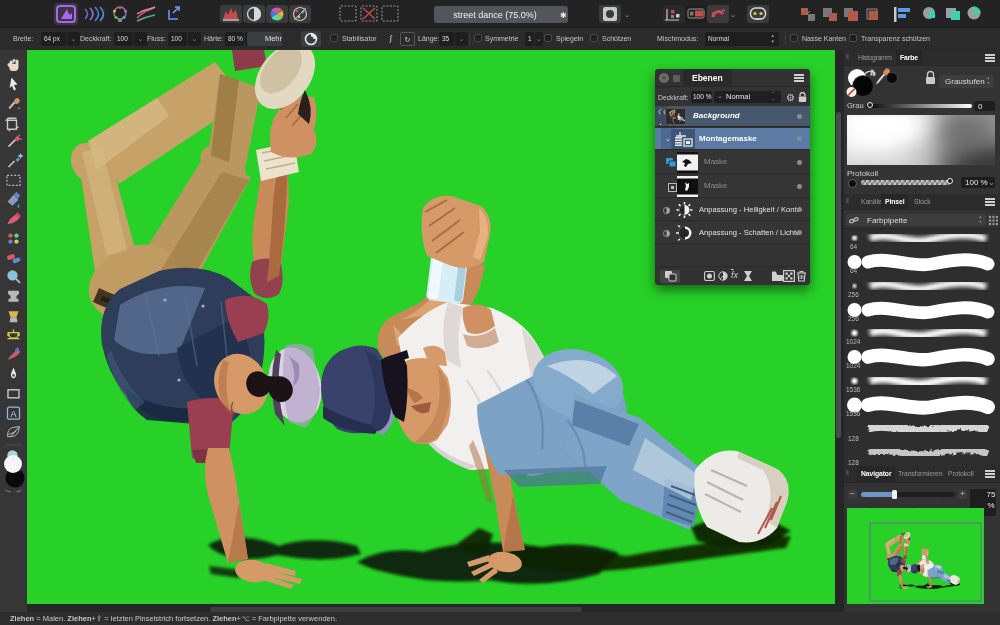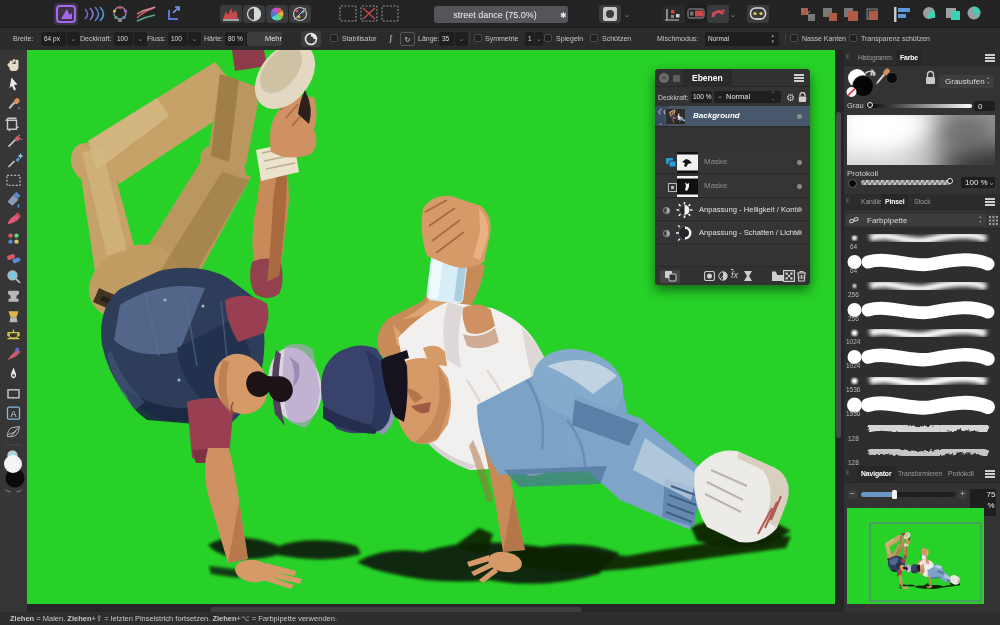--- a/index.html
+++ b/index.html
@@ -745,20 +745,40 @@
         <svg width="19" height="15" viewBox="0 0 19 15">
             <rect width="19" height="15" fill="#2c2c2c"></rect>
             <g transform="translate(2.2,0.8) scale(0.0245)">
               <use href="#scene"></use>
             </g>
           </svg>
       </div>
       <span class="ltext b" style="color:#fff;">Background</span>
       <span class="ldot"></span>
     </div>
+    <div class="lrow sel2" style="top:59px;height:22px;">
+      <div class="lgut2">
+          <span style="position:absolute;top:7px;left:4px;color:#e8ecf2;font-size:7px;">⌄</span>
+        </div>
+      <div class="lthumb" style="left:16px;top:1px;width:24px;height:20px;background:#3d5577;">
+        <svg width="24" height="20" viewBox="0 0 24 20">
+            <g stroke="#e8e8e8" stroke-width="1.3" fill="none">
+              <path d="M9,3 v4 M5,7 h10"></path>
+              <rect x="4" y="8" width="7" height="9" fill="#e8e8e8" stroke="none"></rect>
+              <rect x="13" y="10" width="8" height="7" fill="none"></rect>
+              <rect x="15" y="12" width="4" height="3" fill="#e8e8e8" stroke="none"></rect>
+            </g>
+            <g stroke="#24375a" stroke-width="0.8">
+              <path d="M4,10 h7 M4,12.5 h7 M4,15 h7"></path>
+            </g>
+          </svg>
+      </div>
+      <span class="ltext b" style="left:44px;color:#fff;">Montagemaske</span>
+      <span class="ldot"></span>
+    </div>
     <div class="lrow" style="top:82px;height:23px;">
       <div class="lmini" style="left:11px;top:7px;"><svg width="11" height="10" viewBox="0 0 11 10">
             <rect x="0" y="0" width="7" height="6" rx="1" fill="#2f9bd8"></rect>
             <rect x="3" y="3" width="7" height="6" rx="1" fill="#2f9bd8" stroke="#26292c" stroke-width="0.8"></rect>
           </svg></div>
       <div class="lthumb" style="left:22px;top:1px;width:21px;height:21px;background:#f2f2f2;">
         <svg width="21" height="21" viewBox="0 0 21 21">
             <rect width="21" height="2.5" fill="#111"></rect>
             <rect y="18.5" width="21" height="2.5" fill="#111"></rect>
             <path d="M9,7 l3,1 3,3 -4,1 -2,3 -2,-1 1,-3 -3,-1 Z" fill="#111"></path>

